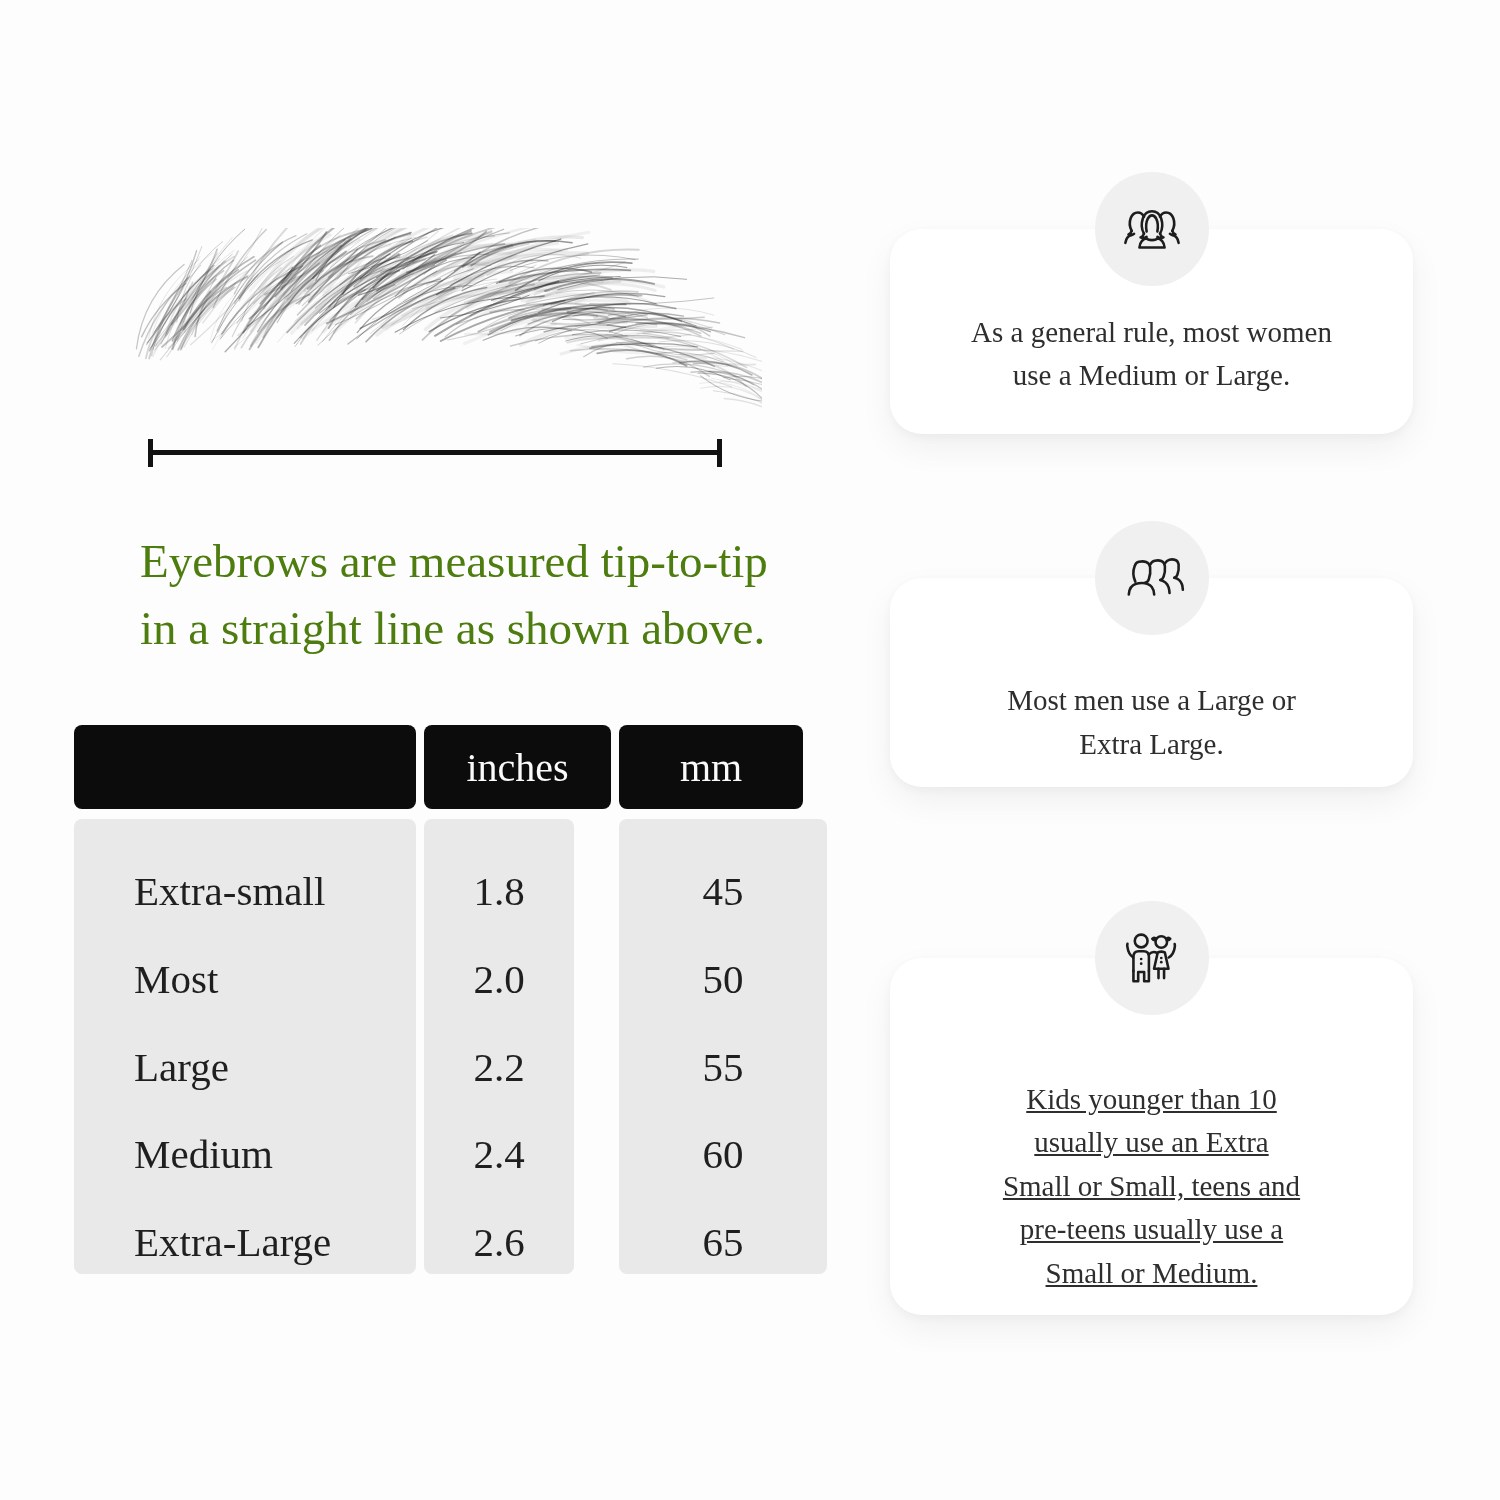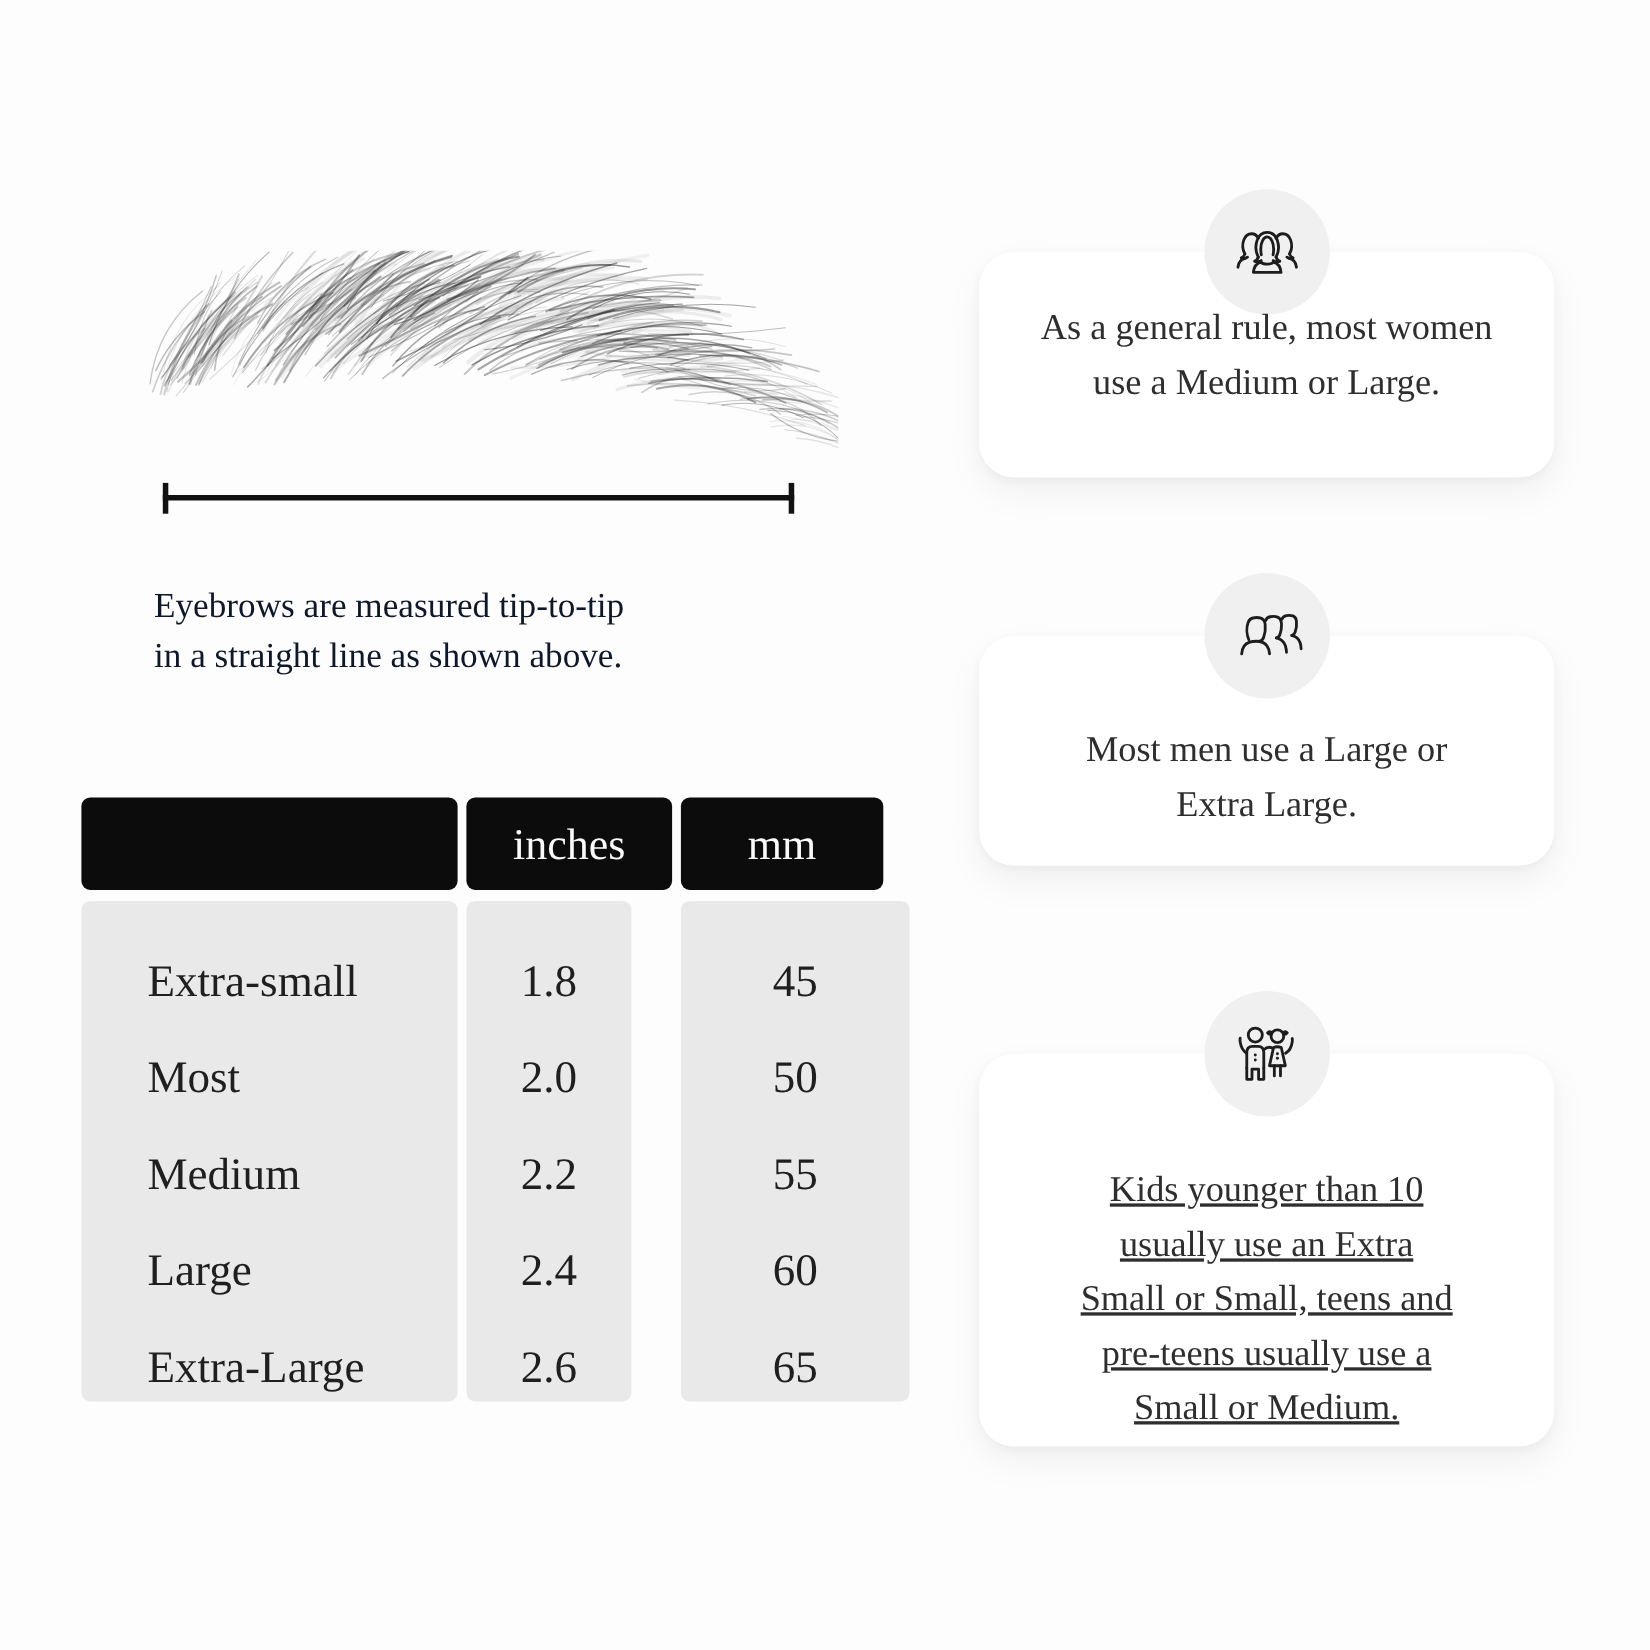--- a/index.html
+++ b/index.html
@@ -10,21 +10,21 @@
   }
   
   #brow-svg{position:absolute;left:112px;top:228px;width:650px;height:215px;}
   .measure{position:absolute;left:148px;top:439px;width:574px;height:28px;}
   .measure .bar{position:absolute;left:0;right:0;top:11px;height:5px;background:#121212;}
   .measure .tick{position:absolute;top:0;width:5px;height:28px;background:#121212;}
   .measure .tick.left{left:0;}
   .measure .tick.right{right:0;}
   .caption{
     position:absolute;left:140px;top:528px;width:640px;
-    font-size:32px;line-height:1.42;color:#0f172a;white-space:pre-line;
+    font-size:47px;line-height:1.42;color:#4d7c0f;white-space:pre-line;
   }
   
   .table{position:absolute;left:74px;top:725px;width:730px;height:550px;}
   .th{
     position:absolute;top:0;height:84px;background:#0c0c0c;border-radius:8px;
     display:flex;align-items:center;justify-content:center;
     color:#fafafa;font-size:40px;
   }
   .th1{left:0;width:342px;}
   .th2{left:350px;width:187px;}
@@ -51,22 +51,22 @@
   .icon-circle{
     position:absolute;left:50%;top:0;transform:translate(-50%,-50%);
     width:114px;height:114px;border-radius:50%;background:#f0f0f0;
     display:flex;align-items:center;justify-content:center;
   }
   .icon{width:66px;height:66px;}
   .icon path,.icon circle.o{fill:none;stroke:#1d1d1d;stroke-width:2.5;stroke-linecap:round;stroke-linejoin:round;}
   .icon circle.dot{fill:#1d1d1d;stroke:none;}
   .card-text{
     position:absolute;left:14px;right:14px;bottom:0;
-    display:flex;justify-content:center;
-    text-align:center;font-size:33px;line-height:1.5;color:#2e2e2e;
+    display:flex;align-items:center;justify-content:center;
+    text-align:center;font-size:29px;line-height:1.5;color:#2e2e2e;
   }
   .card1 .card-text{top:45px;}
   .card2 .card-text{top:80px;}
   .card3 .card-text{top:100px;text-decoration:underline;}
   .card-text span{white-space:pre-line;}
 </style>
 </head>
 <body>
 
 <div id="canvas">
@@ -458,22 +458,22 @@
     <div class="th th3">
       <span>mm</span>
     </div>
     <div class="th th2">
       <span>inches</span>
     </div>
 
     <div class="tb tb1">
       <div class="cell">Extra-small</div>
       <div class="cell">Most</div>
+      <div class="cell">Large</div>
       <div class="cell">Medium</div>
-      <div class="cell">Large</div>
       <div class="cell">Extra-Large</div>
     </div>
     <div class="tb tb2">
       <div class="cell">1.8</div>
       <div class="cell">2.0</div>
       <div class="cell">2.2</div>
       <div class="cell">2.4</div>
       <div class="cell">2.6</div>
     </div>
     <div class="tb tb3">

